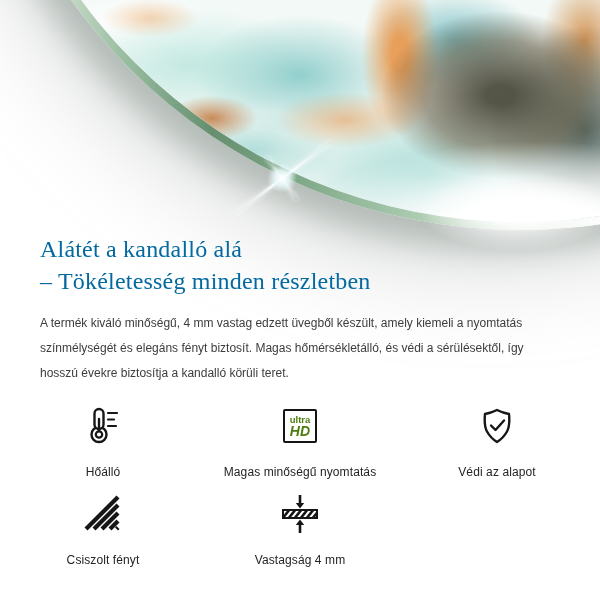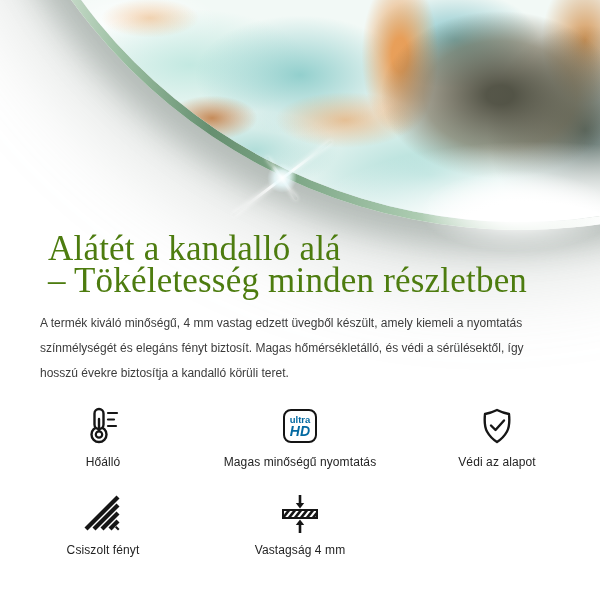--- a/index.html
+++ b/index.html
@@ -40,35 +40,35 @@
   .sp-glow{left:-15px;top:-15px;width:30px;height:30px;border-radius:50%;
            background:radial-gradient(circle,#ffffff 0%,rgba(232,249,251,0.85) 35%,rgba(255,255,255,0) 70%);}
   .sp-ray-long{left:-62px;top:-1.5px;width:124px;height:3px;border-radius:2px;
            background:linear-gradient(90deg,rgba(255,255,255,0) 0%,rgba(255,255,255,0.95) 42%,#fff 55%,rgba(255,255,255,0) 100%);
            transform:rotate(-37deg);box-shadow:0 0 5px rgba(255,255,255,0.8);}
   .sp-ray-short{left:-26px;top:-1px;width:52px;height:2.5px;border-radius:2px;
            background:linear-gradient(90deg,rgba(255,255,255,0) 0%,#fff 50%,rgba(255,255,255,0) 100%);
            transform:rotate(55deg);box-shadow:0 0 4px rgba(255,255,255,0.8);}
 
   
-  .title{position:absolute;left:48px;top:233px;z-index:3;
+  .title{position:absolute;left:40px;top:233px;z-index:3;
          font-family:"Liberation Serif","DejaVu Serif",serif;
-         font-size:35px;line-height:32px;font-weight:400;color:#4d7c0f;letter-spacing:0.2px;}
+         font-size:24px;line-height:32px;font-weight:400;color:#0369a1;letter-spacing:0.2px;}
   .desc{position:absolute;left:40px;top:311px;width:512px;z-index:3;
         font-size:12px;line-height:25px;color:#3c3c3c;}
 
   
   .features{position:absolute;left:0;top:398px;width:600px;z-index:3;display:grid;
             grid-template-columns:206px 188px 206px;grid-template-rows:88px 84px;}
   .feature{display:flex;flex-direction:column;align-items:center;padding-top:8px;}
   .icon-box{height:40px;display:flex;align-items:center;justify-content:center;}
-  .feature-label{margin-top:9px;font-size:12px;color:#242424;letter-spacing:0.1px;white-space:nowrap;}
+  .feature-label{margin-top:19px;font-size:12px;color:#242424;letter-spacing:0.1px;white-space:nowrap;}
   svg{display:block;}
-  .uhd{width:30px;height:30px;border:2.5px solid #141414;border-radius:8px;
-       display:flex;flex-direction:column;align-items:center;justify-content:center;color:#0369a1;}
+  .uhd{width:30px;height:30px;border:2.5px solid #141414;border-radius:2px;
+       display:flex;flex-direction:column;align-items:center;justify-content:center;color:#4d7c0f;}
   .uhd .u-top{font-size:9.5px;line-height:10px;font-weight:700;}
   .uhd .u-bot{font-size:14px;line-height:13px;font-weight:700;letter-spacing:0.2px;font-style:italic;}
 </style>
 </head>
 <body>
 
 <div class="page">
 
   <div class="glass">
     <div class="glass-face">

